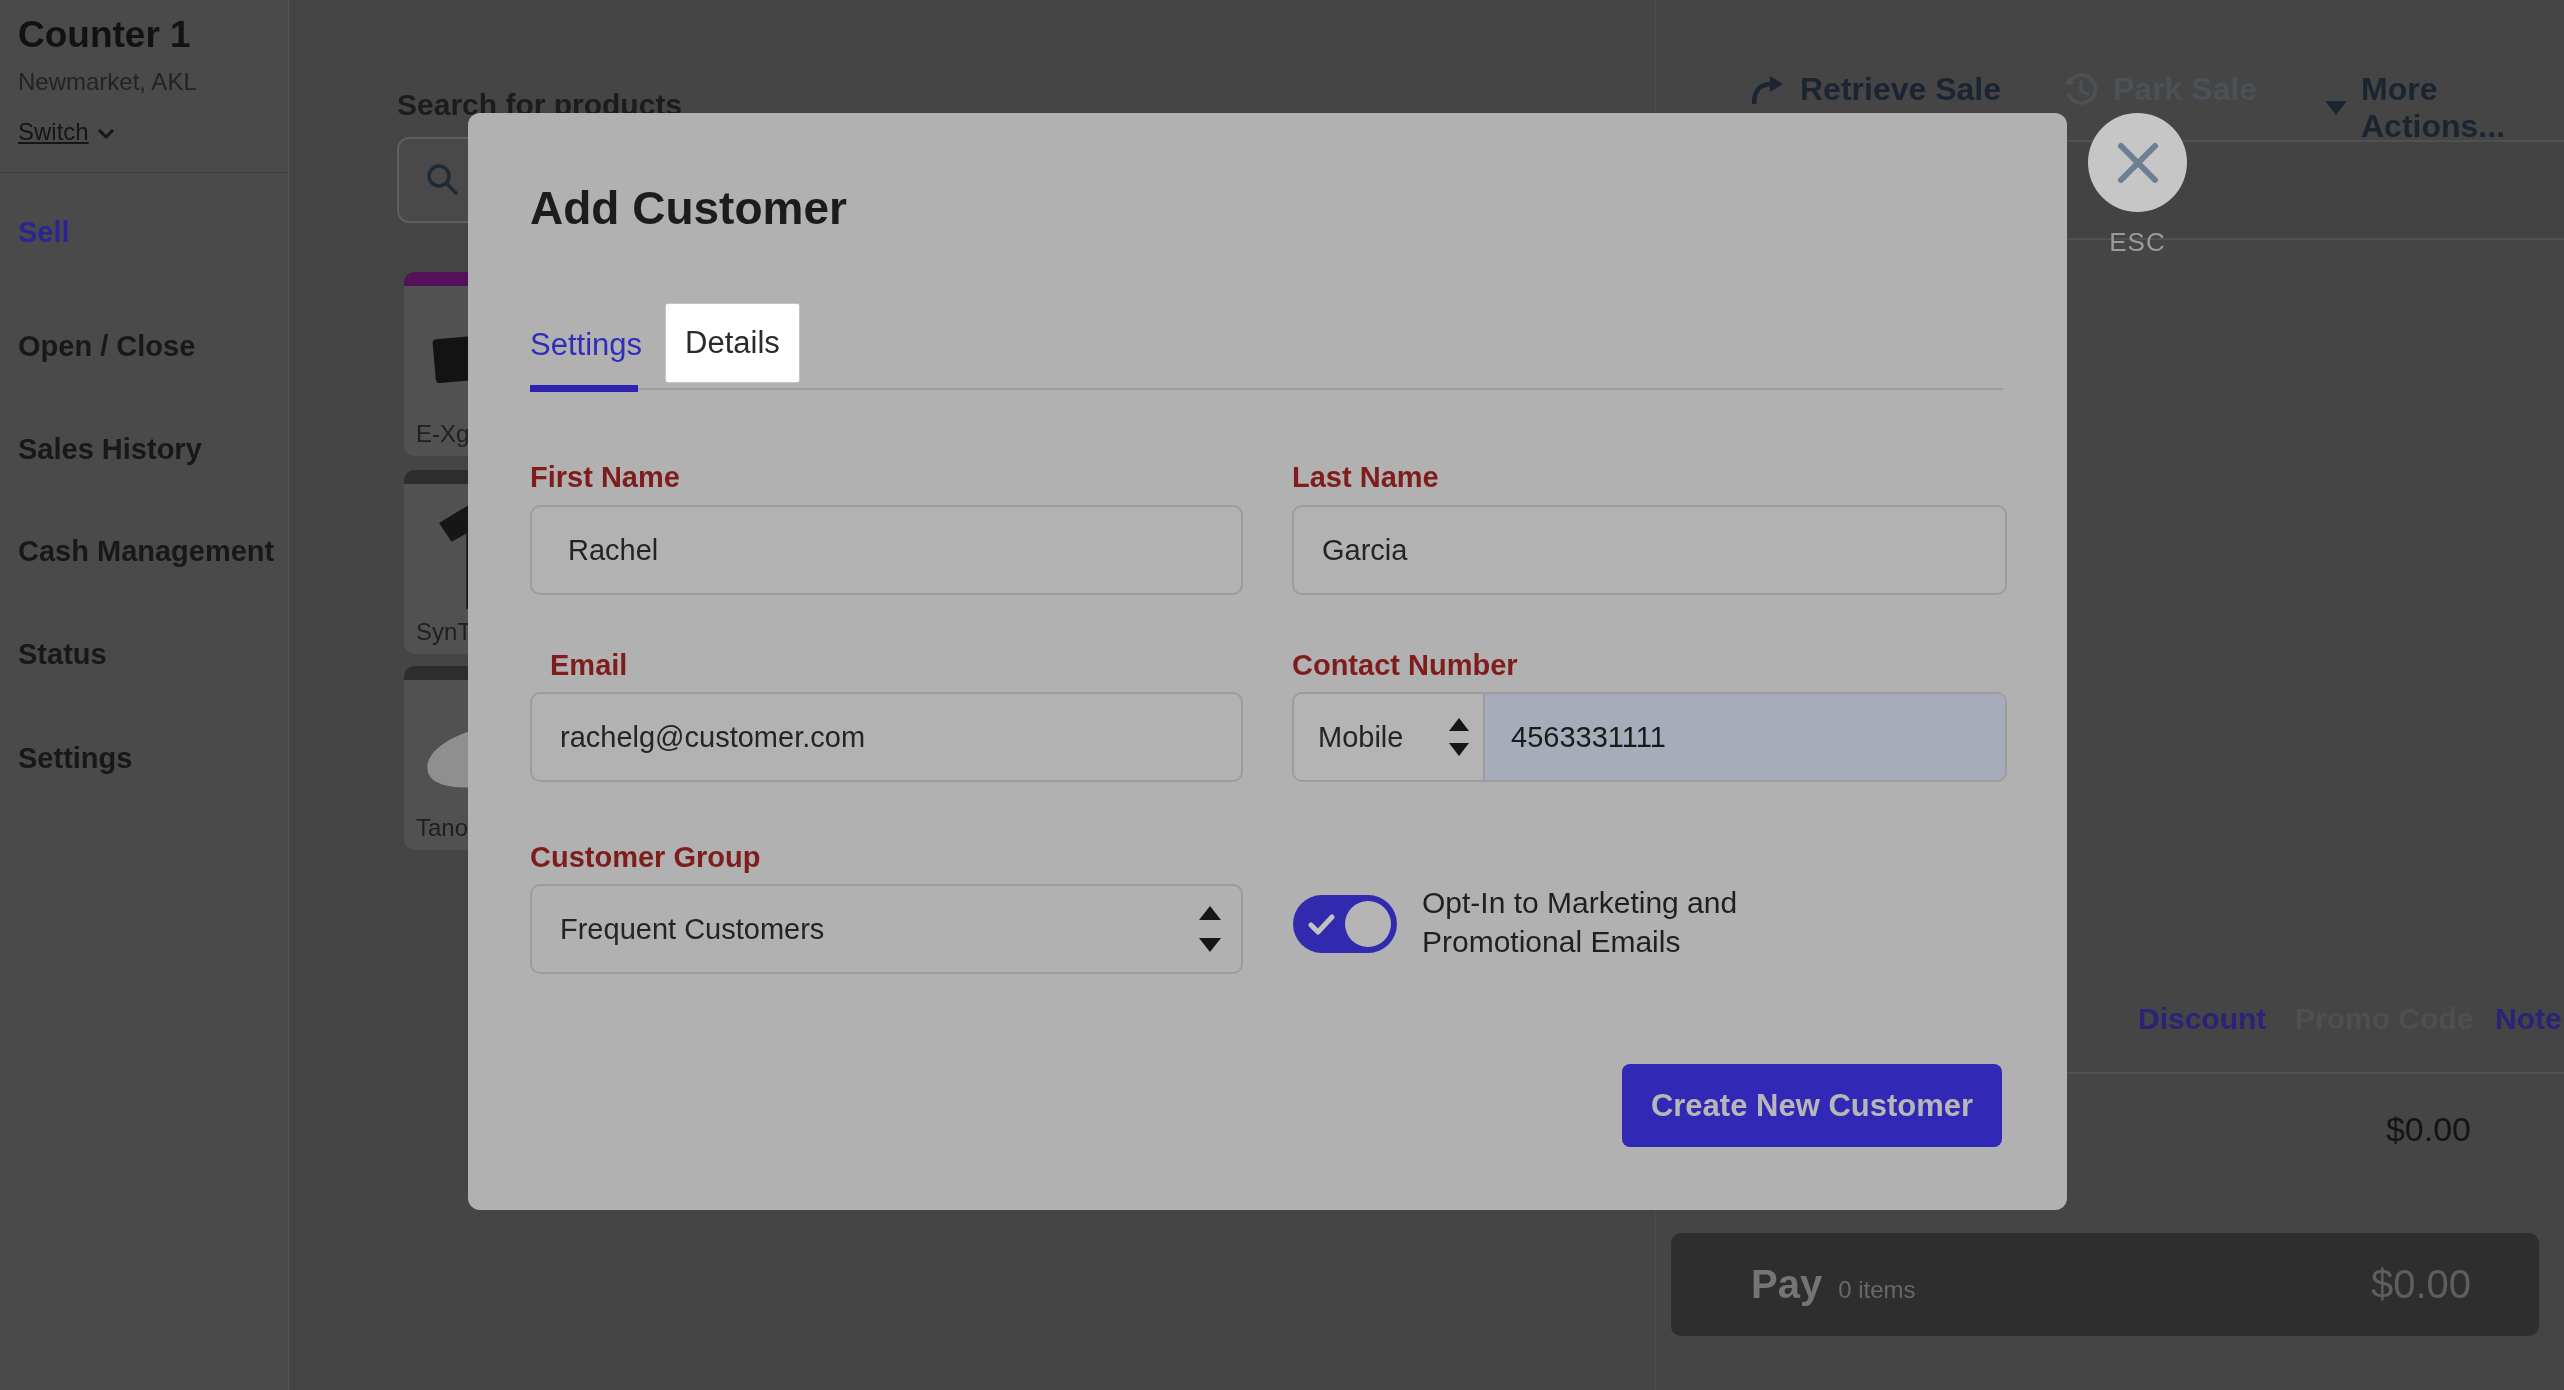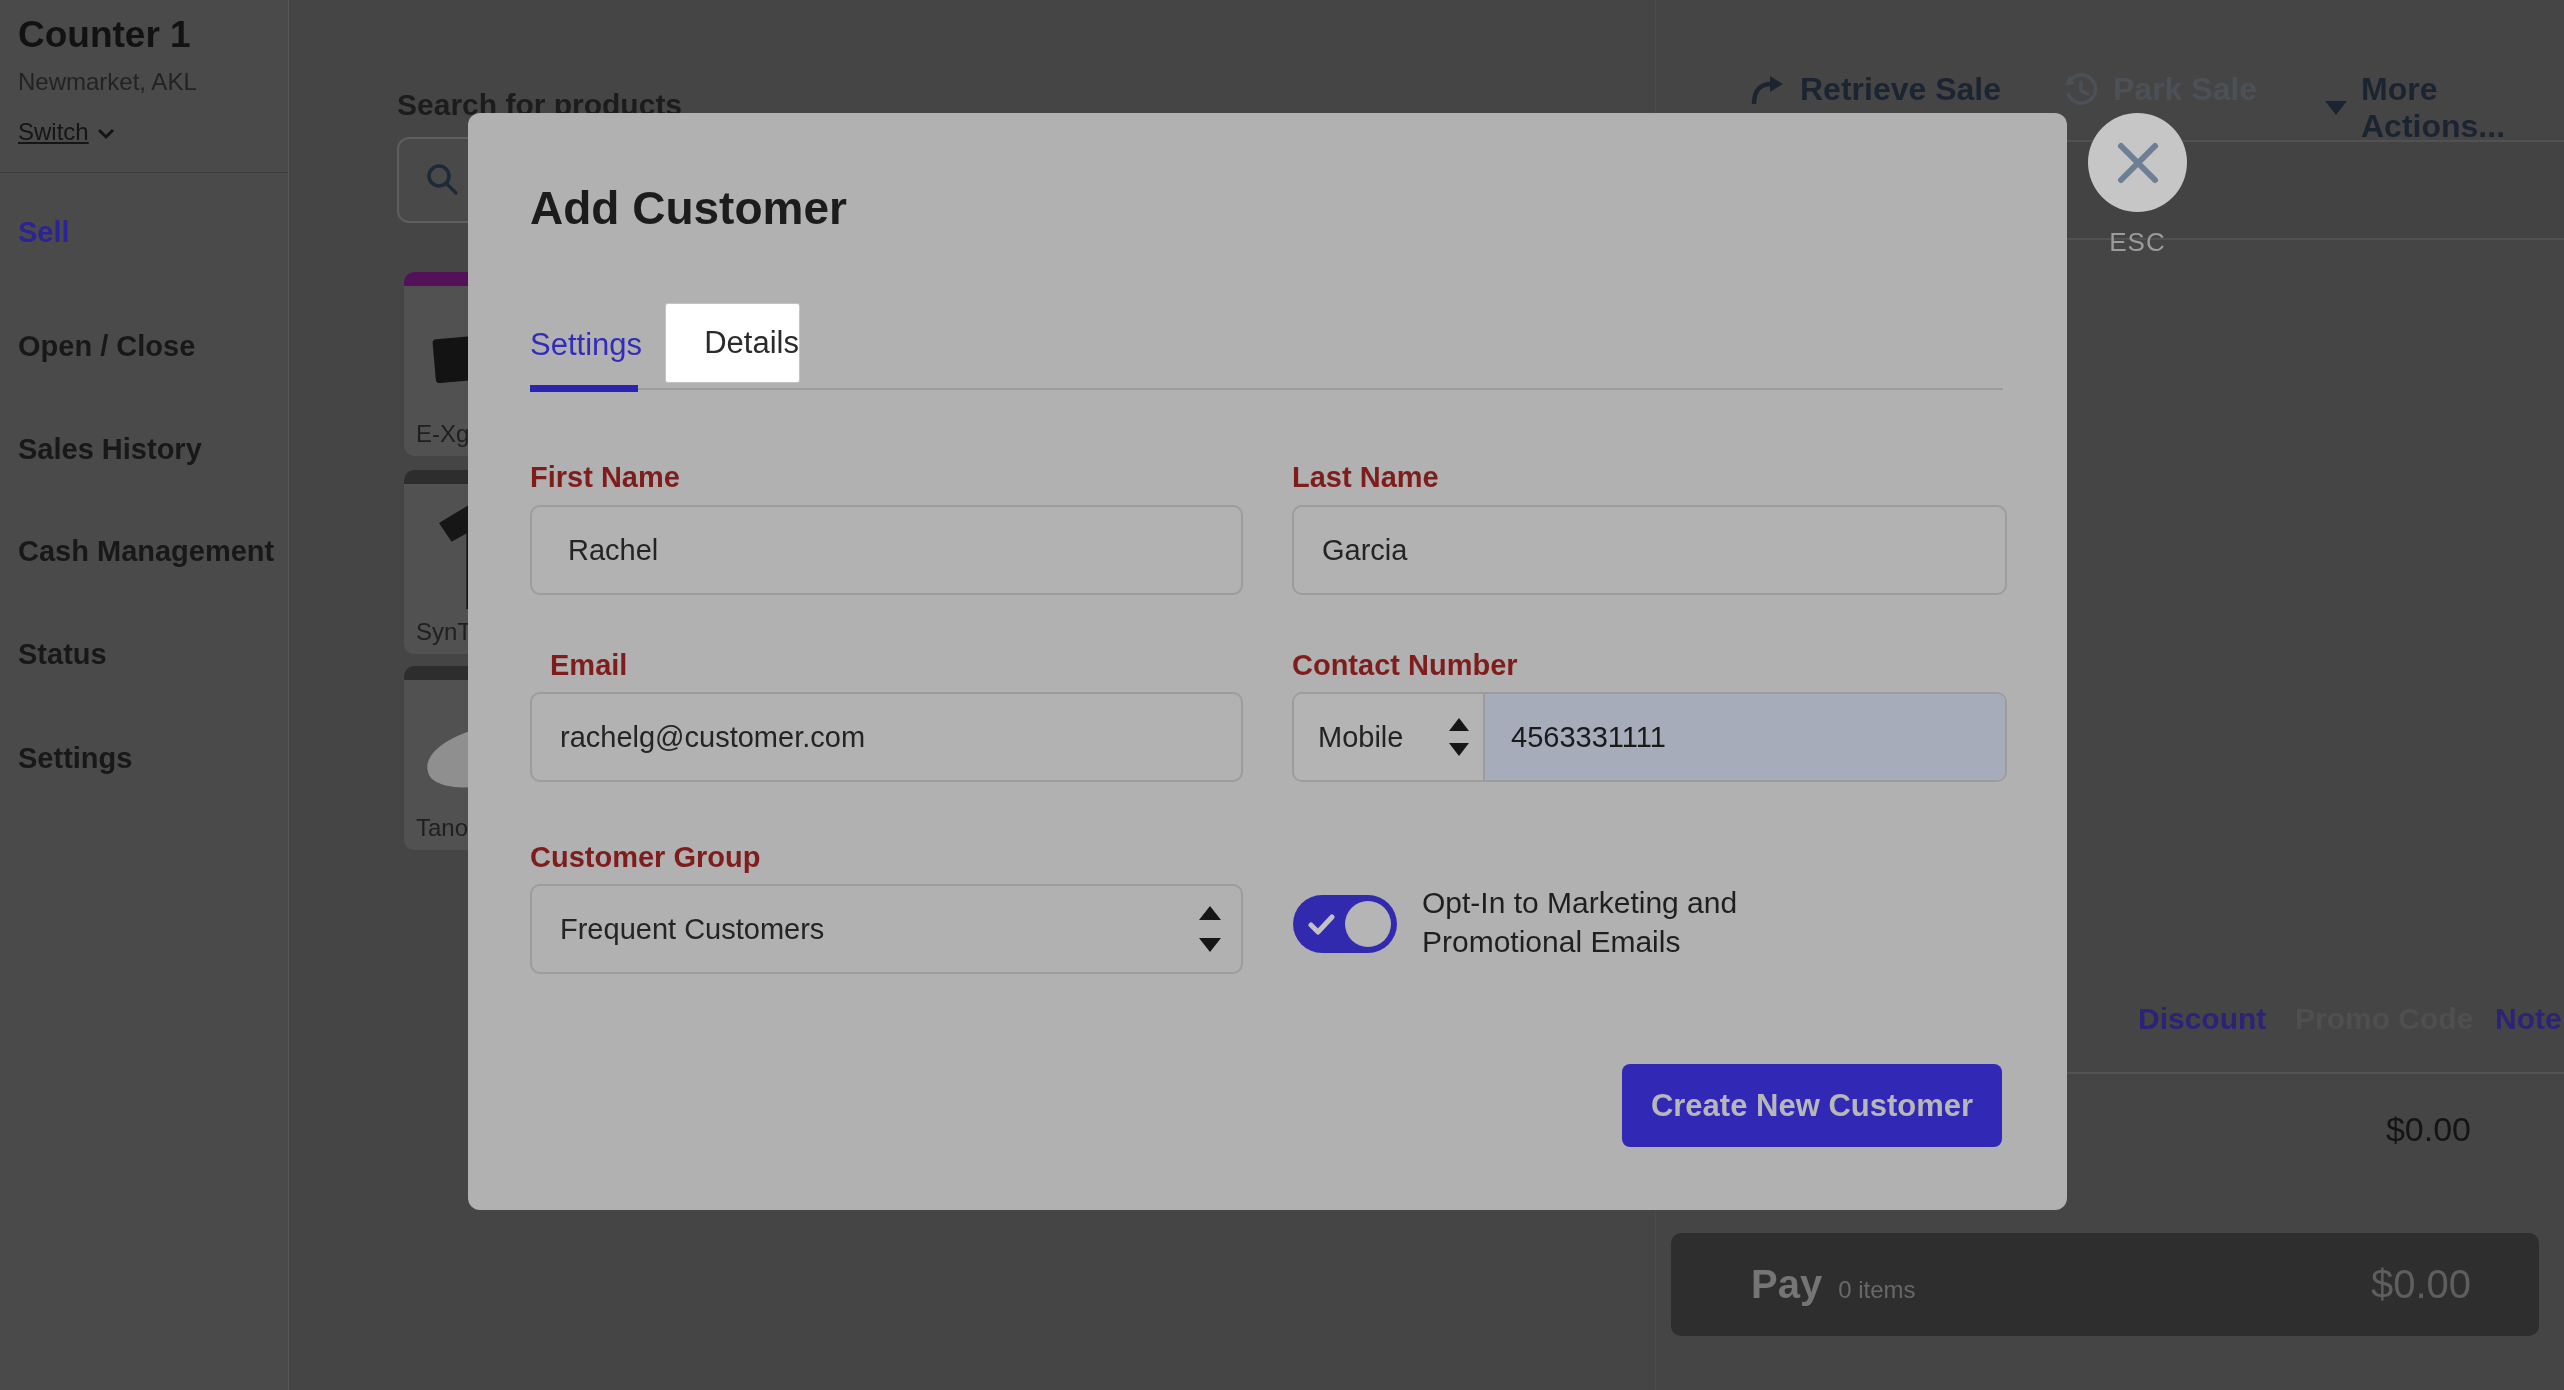--- a/index.html
+++ b/index.html
@@ -56,21 +56,21 @@
   .pay-bar{left:1671px;top:1233px;width:868px;height:103px;background:#2e2e2e;border-radius:10px;display:flex;align-items:baseline;padding:0 68px 0 80px;box-sizing:border-box;cursor:pointer;}
   .pay-bar{align-items:center;}
   .pay-label{font-size:40px;font-weight:bold;color:#757575;}
   .pay-items{font-size:24px;color:#686868;margin-left:16px;margin-top:10px;}
   .pay-amount{font-size:40px;color:#5e5e5e;margin-left:auto;}
 
   
   .modal{left:468px;top:113px;width:1599px;height:1097px;background:#b1b1b1;border-radius:12px;}
   .modal-title{left:62px;top:68px;font-size:46px;font-weight:bold;color:#1c1c1c;}
   .tab-contact{left:62px;top:214px;font-size:31px;color:#332cba;cursor:pointer;}
-  .tab-spotlight{left:198px;top:191px;width:133px;height:78px;background:#ffffff;border-radius:2px;display:flex;align-items:center;justify-content:flex-end;z-index:30;box-shadow:0 0 0 1px rgba(255,255,255,0.25);cursor:pointer;}
+  .tab-spotlight{left:198px;top:191px;width:133px;height:78px;background:#ffffff;border-radius:2px;display:flex;align-items:center;justify-content:center;z-index:30;box-shadow:0 0 0 1px rgba(255,255,255,0.25);cursor:pointer;}
   .tab-details-label{font-size:31px;color:#2b2b2b;}
   .tab-underline{left:62px;top:272px;width:108px;height:7px;background:#2c24b0;}
   .tab-grayline{left:170px;top:275px;width:1365px;height:2px;background:#9c9c9c;}
 
   .field-label{font-size:29px;font-weight:bold;color:#7f1d1d;}
   .lbl-fn{left:62px;top:348px;} .lbl-ln{left:824px;top:348px;}
   .lbl-em{left:62px;top:536px;margin-left:20px;} .lbl-cn{left:824px;top:536px;}
   .lbl-cg{left:62px;top:728px;}
 
   .tinput{height:90px;border:2px solid #9c9c9c;border-radius:10px;background:#b2b2b2;box-sizing:border-box;display:flex;align-items:center;padding-left:28px;font-size:29px;color:#242424;}

